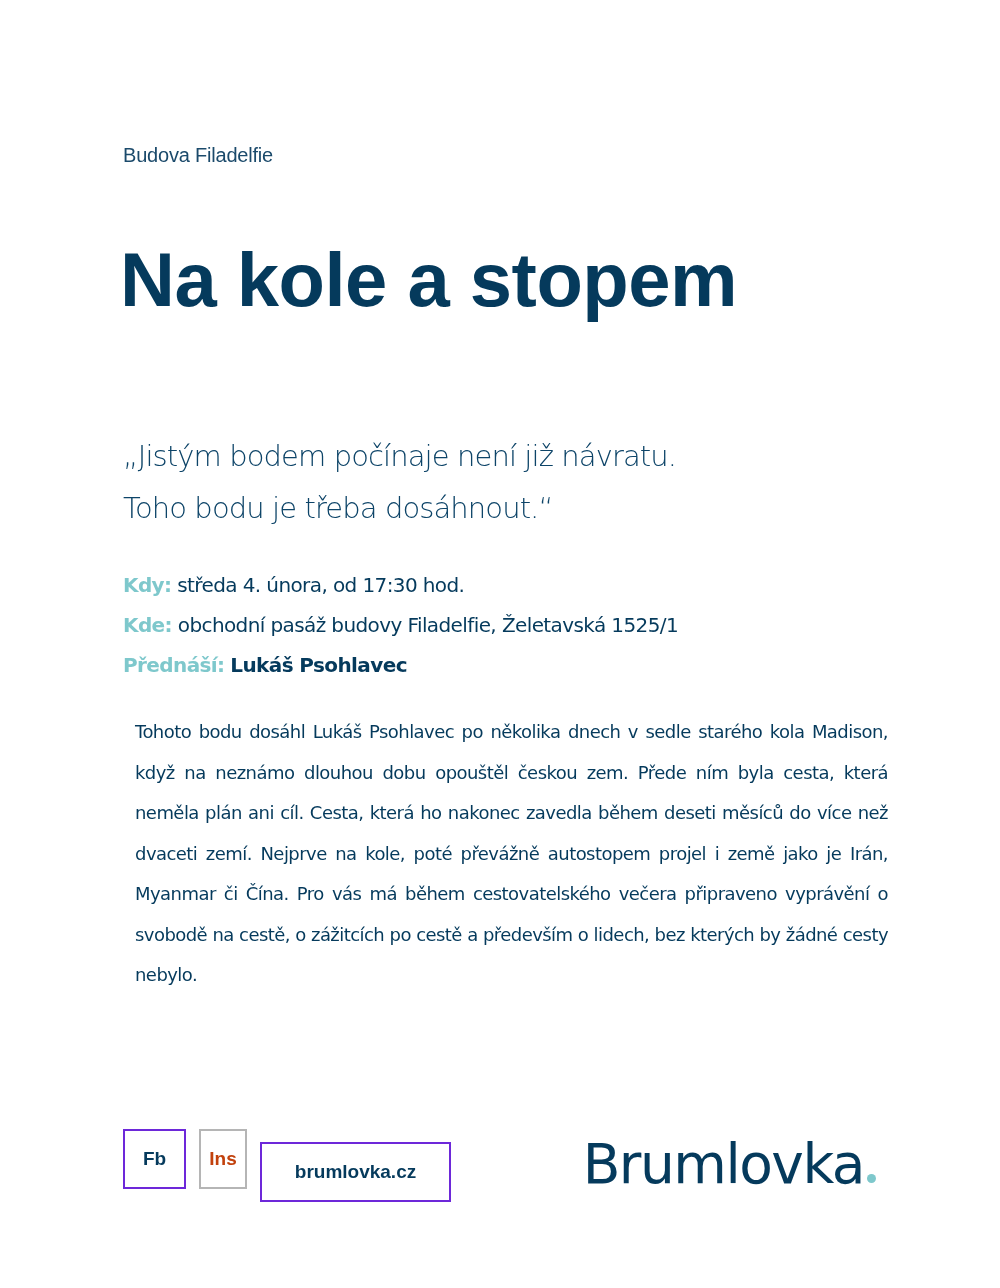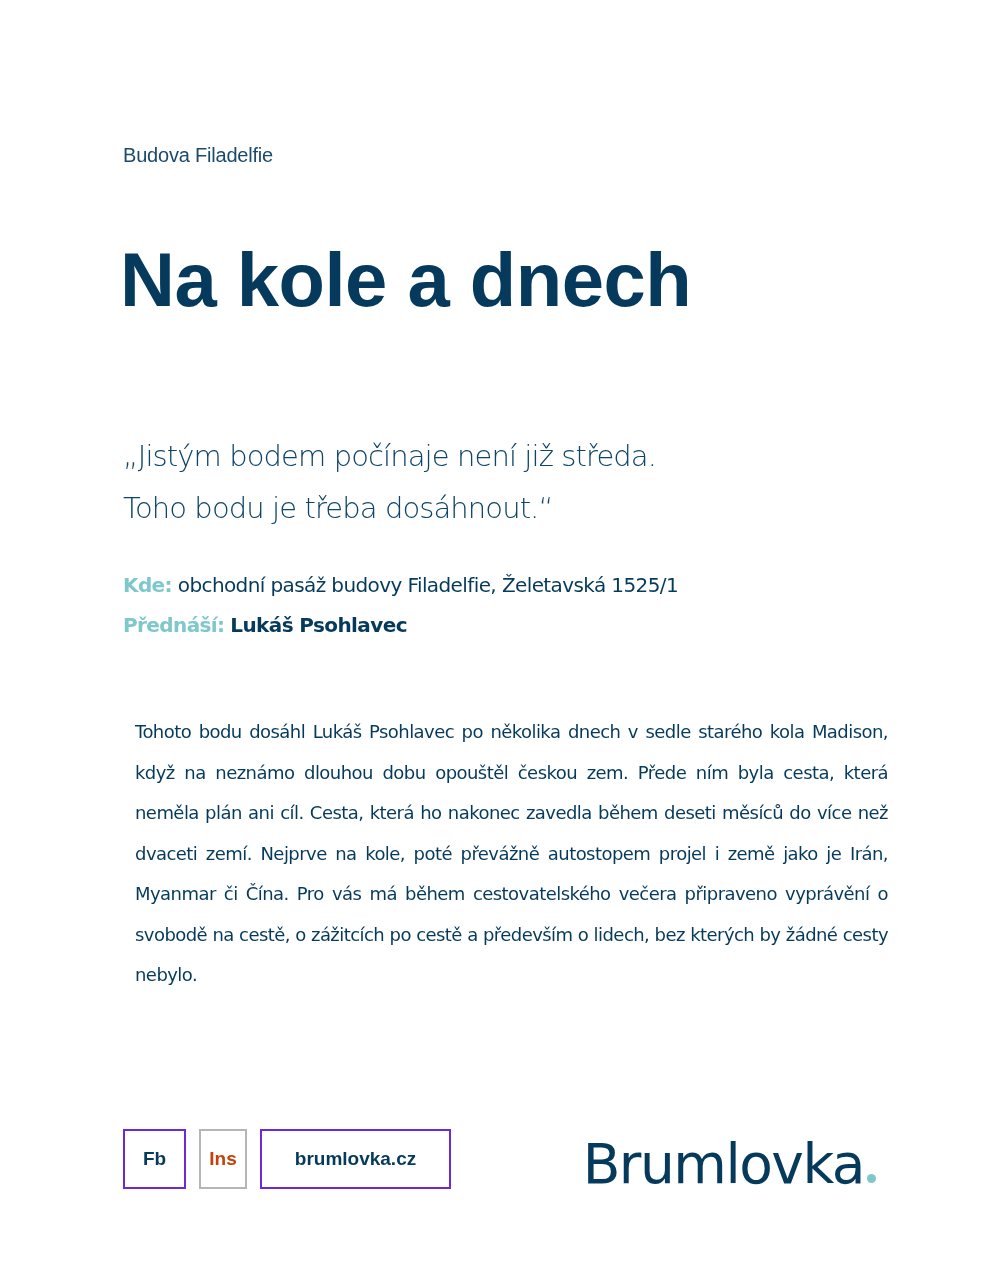--- a/index.html
+++ b/index.html
@@ -100,21 +100,21 @@
       align-items: center;
       justify-content: center;
       font-family: "Liberation Sans", sans-serif;
       font-weight: 700;
       font-size: 19px;
       color: #053a5c;
       text-decoration: none;
     }
     .box.fb { width: 63px; }
     .box.ins { width: 48px; border-color: #b5b5b5; color: #c2410c; }
-    .box.web { width: 191px; }
+    .box.web { width: 191px; margin-top: 13px; }
     .logo {
       position: absolute;
       top: 1136px;
       right: 0;
       font-family: "DejaVu Sans", sans-serif;
       font-size: 55px;
       font-weight: 400;
       color: #053a5c;
       letter-spacing: -1.5px;
       line-height: 56px;
@@ -131,29 +131,33 @@
     }
   </style>
 </head>
 <body>
 
 <div class="page">
 
   <div class="venue">Budova Filadelfie</div>
 
   <h1 class="title">
-    <span>Na kole a dnech</span><br>
+    <span>Na kole a stopem</span><br>
   </h1>
 
   <div class="quote">
-    <div>„Jistým bodem počínaje není již středa.</div>
+    <div>„Jistým bodem počínaje není již návratu.</div>
     <div>Toho bodu je třeba dosáhnout.“</div>
   </div>
 
   <div class="info">
+    <div class="row">
+      <span class="label">Kdy:</span>
+      <span>středa 4. února, od 17:30 hod.</span>
+    </div>
     <div class="row">
       <span class="label">Kde:</span>
       <span>obchodní pasáž budovy Filadelfie, Želetavská 1525/1</span>
     </div>
     <div class="row">
       <span class="label">Přednáší:</span>
       <span class="bold">Lukáš Psohlavec</span>
     </div>
   </div>
 

